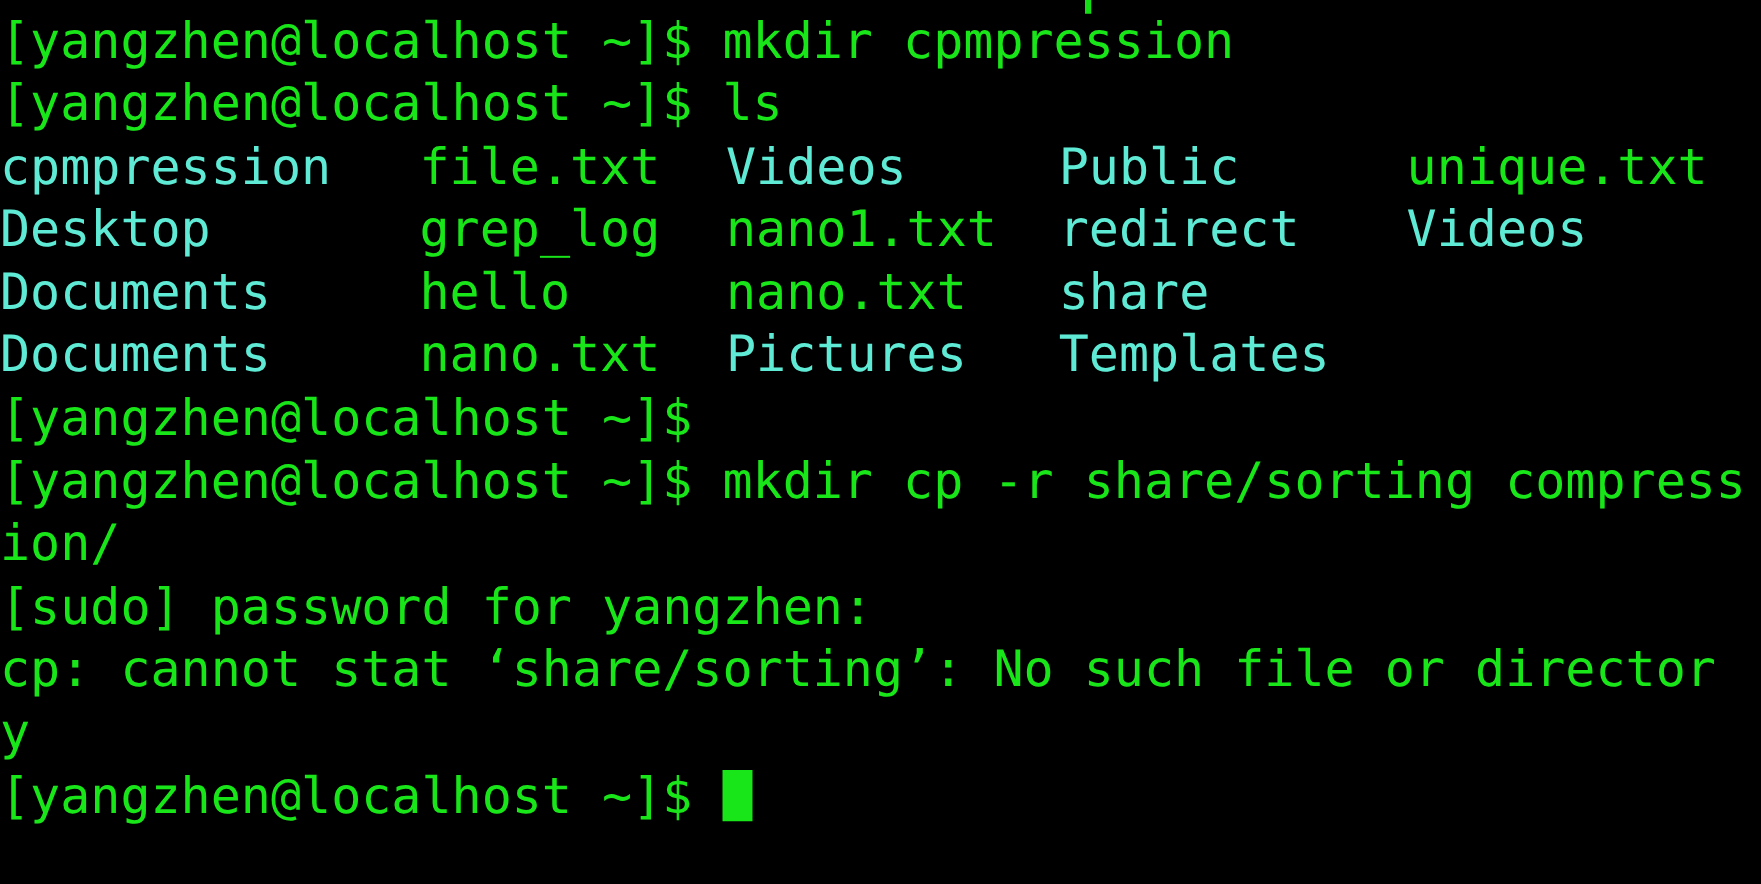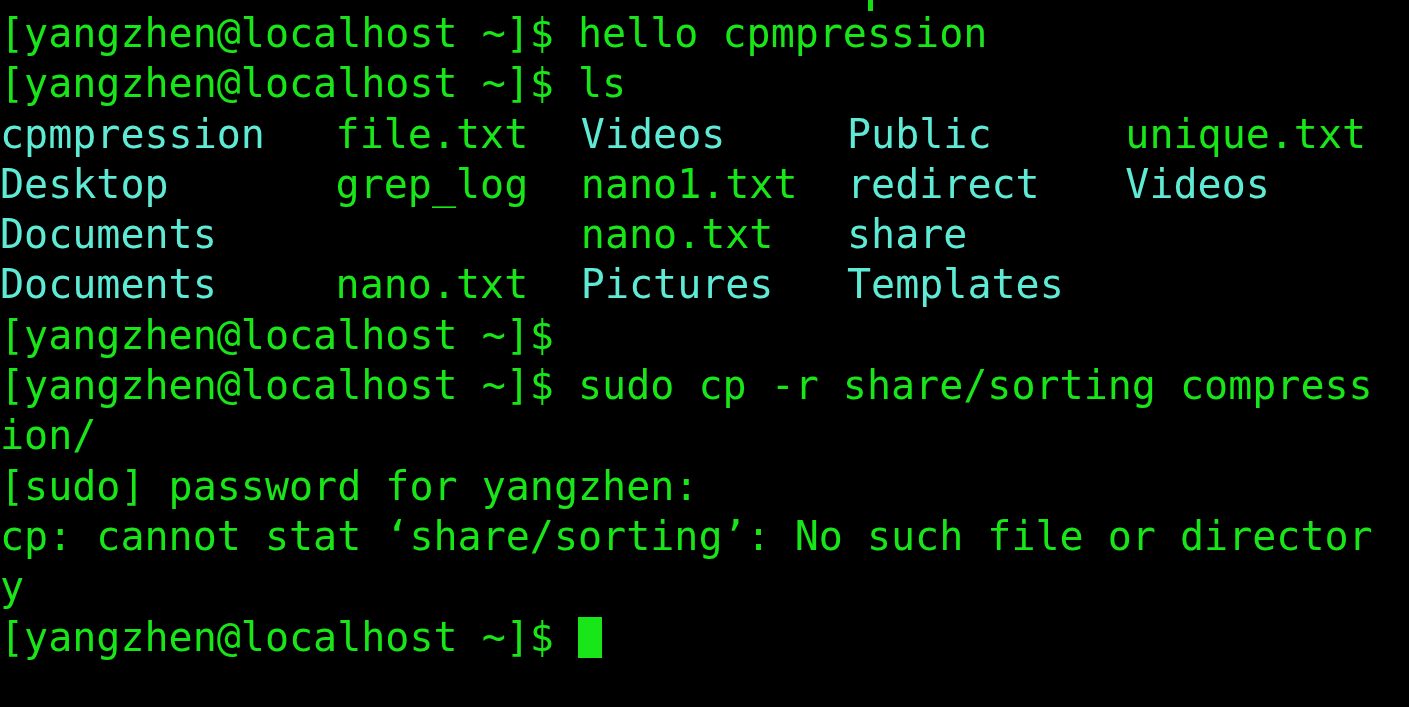--- a/index.html
+++ b/index.html
@@ -76,21 +76,21 @@
 </style>
 </head>
 <body>
 
 <div id="terminal">
 
   <div class="top-sliver"></div>
 
   <div class="screen">
 
-    <div class="line"><span class="seg green">[yangzhen@localhost ~]$ </span><span class="seg green">hello cpmpression</span></div>
+    <div class="line"><span class="seg green">[yangzhen@localhost ~]$ </span><span class="seg green">mkdir cpmpression</span></div>
 
     <div class="line"><span class="seg green">[yangzhen@localhost ~]$ </span><span class="seg green">ls</span></div>
 
     <div class="ls-row">
       <span class="ls-cell c1 blue">cpmpression</span>
       <span class="ls-cell c2 green">file.txt</span>
       <span class="ls-cell c3 blue">Videos</span>
       <span class="ls-cell c4 blue">Public</span>
       <span class="ls-cell c5 green">unique.txt</span>
     </div>
@@ -98,36 +98,37 @@
     <div class="ls-row">
       <span class="ls-cell c1 blue">Desktop</span>
       <span class="ls-cell c2 green">grep_log</span>
       <span class="ls-cell c3 green">nano1.txt</span>
       <span class="ls-cell c4 blue">redirect</span>
       <span class="ls-cell c5 blue">Videos</span>
     </div>
 
     <div class="ls-row">
       <span class="ls-cell c1 blue">Documents</span>
+      <span class="ls-cell c2 green">hello</span>
       <span class="ls-cell c3 green">nano.txt</span>
       <span class="ls-cell c4 blue">share</span>
       <span class="ls-cell c5 green"></span>
     </div>
 
     <div class="ls-row">
       <span class="ls-cell c1 blue">Documents</span>
       <span class="ls-cell c2 green">nano.txt</span>
       <span class="ls-cell c3 blue">Pictures</span>
       <span class="ls-cell c4 blue">Templates</span>
       <span class="ls-cell c5 green"></span>
     </div>
 
     <div class="line"><span class="seg green">[yangzhen@localhost ~]$</span></div>
 
-    <div class="line"><span class="seg green">[yangzhen@localhost ~]$ </span><span class="seg green">sudo cp -r share/sorting compress</span></div>
+    <div class="line"><span class="seg green">[yangzhen@localhost ~]$ </span><span class="seg green">mkdir cp -r share/sorting compress</span></div>
     <div class="line"><span class="seg green">ion/</span></div>
 
     <div class="line"><span class="seg green">[sudo] password for yangzhen:</span></div>
 
     <div class="line"><span class="seg green">cp: cannot stat ‘share/sorting’: No such file or director</span></div>
     <div class="line"><span class="seg green">y</span></div>
 
     <div class="line"><span class="seg green">[yangzhen@localhost ~]$ </span><span class="cursor"></span></div>
 
   </div>

